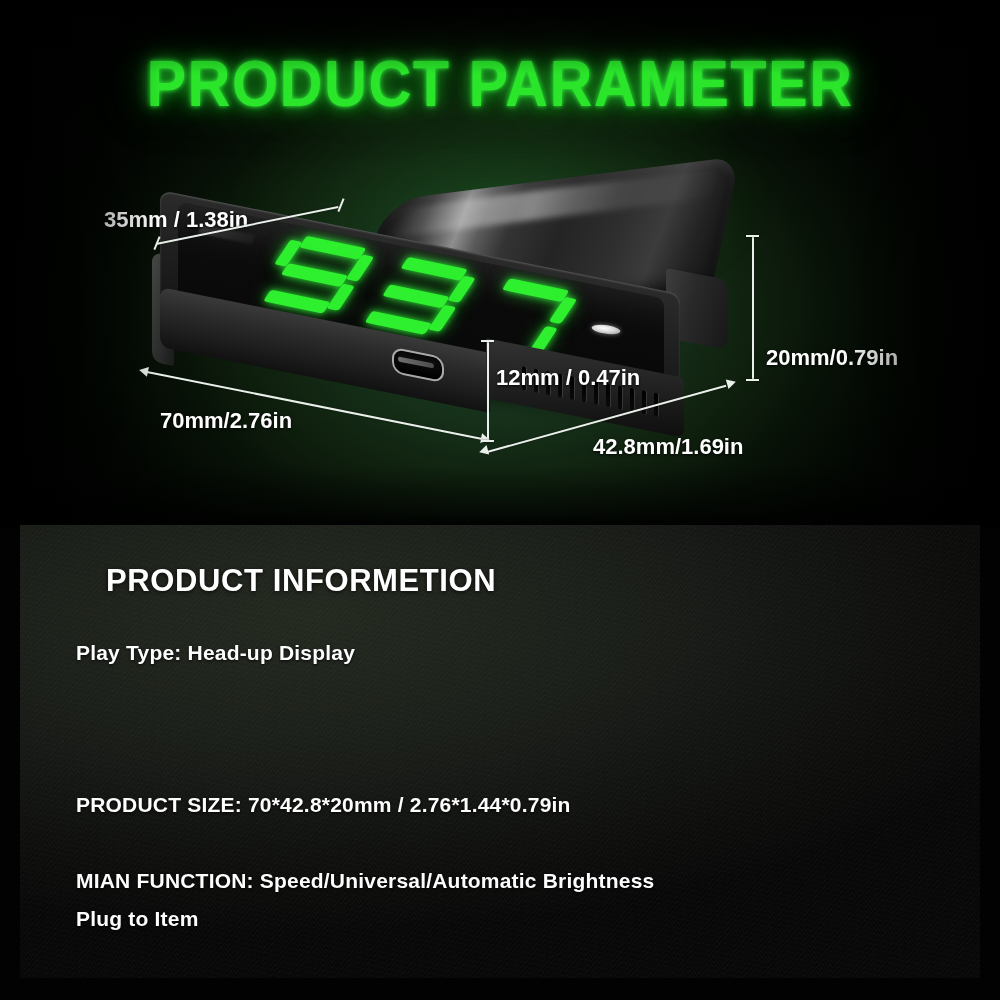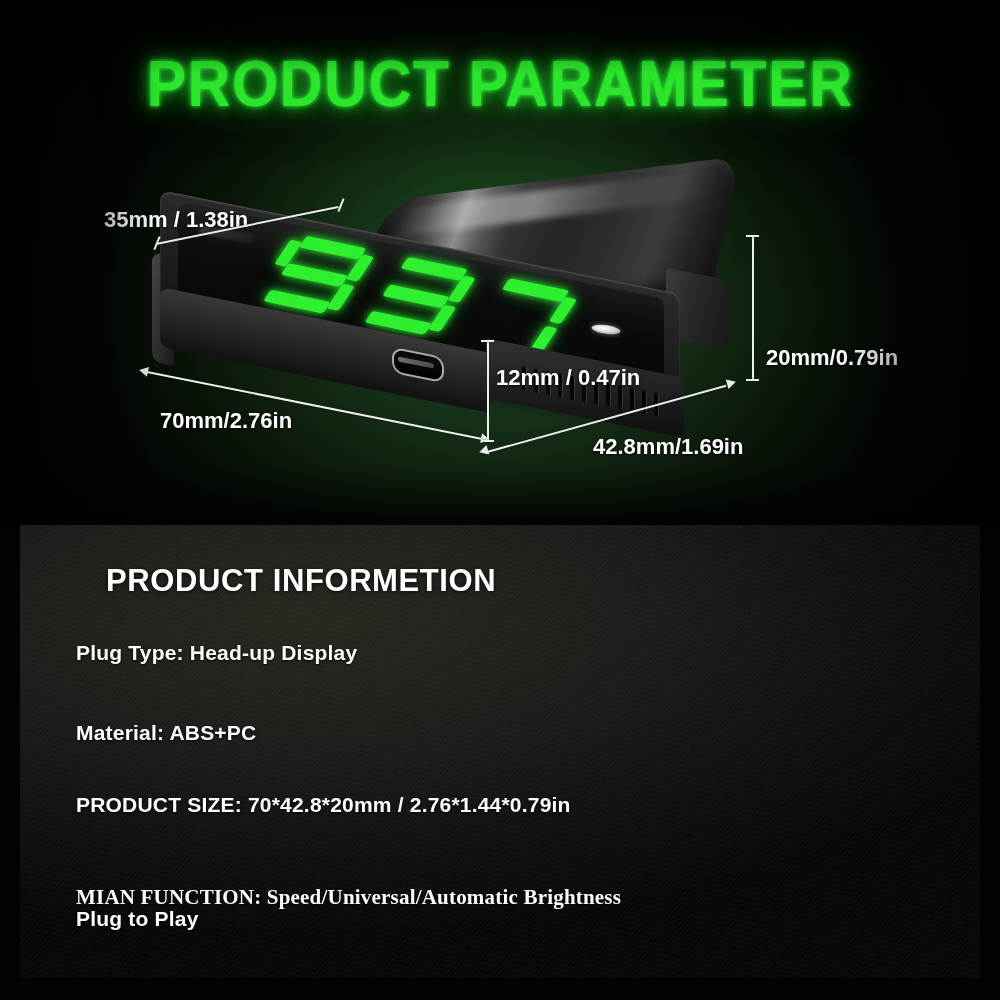--- a/index.html
+++ b/index.html
@@ -354,21 +354,21 @@
     letter-spacing: 0.2px;
     text-shadow: 0 1px 3px rgba(0,0,0,0.85);
   }
   .info-row.right-col {
     left: 566px;
   }
   #row-item    { top: 116px; }
   #row-model   { top: 116px; }
   #row-mat     { top: 196px; }
   #row-size    { top: 268px; }
-  #row-func    { top: 360px; font-family: Liberation Serif, serif; }
+  #row-func    { top: 344px; }
   #row-func2   { top: 382px; }
 </style>
 </head>
 <body>
 
 <div id="page">
 
   <div id="hero">
     <div id="hero-glow"></div>
     <div id="hero-glow2"></div>
@@ -464,20 +464,19 @@
     <div class="dim-tick" style="left:752px; top:235px; height:145px; width:1.6px;"></div>
     <div class="dim-line" style="left:746px; top:235px; width:13px;"></div>
     <div class="dim-line" style="left:746px; top:379px; width:13px;"></div>
 
     <div id="hero-vignette"></div>
   </div>
 
   <div id="info-panel">
     <div id="info-title">PRODUCT INFORMETION</div>
 
-    <div class="info-row" id="row-item">Plug Type: Head-up Display</div>
-    <div class="info-row" id="row-mat">Material: ABS+PC</div>
+    <div class="info-row" id="row-item">Play Type: Head-up Display</div>
     <div class="info-row" id="row-size">PRODUCT SIZE: 70*42.8*20mm / 2.76*1.44*0.79in</div>
     <div class="info-row" id="row-func">MIAN FUNCTION: Speed/Universal/Automatic Brightness</div>
-    <div class="info-row" id="row-func2">Plug to Play</div>
+    <div class="info-row" id="row-func2">Plug to Item</div>
   </div>
 
 </div>
 
 </body></html>

